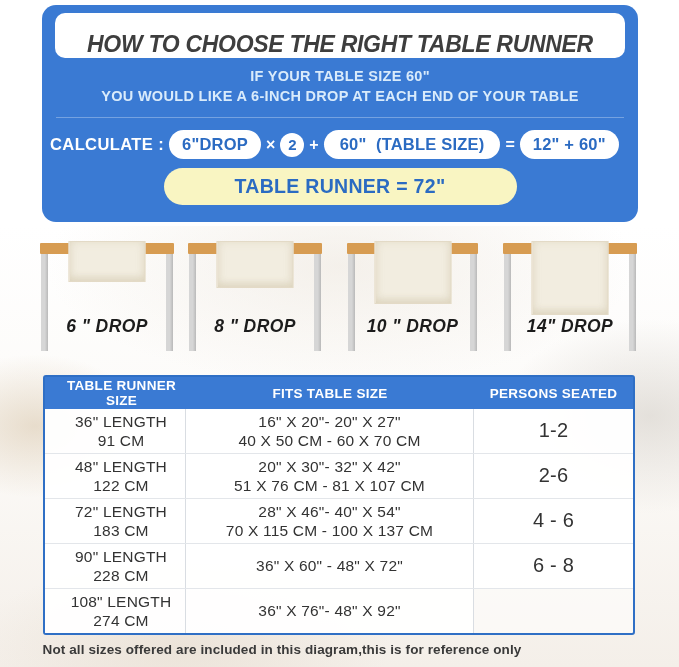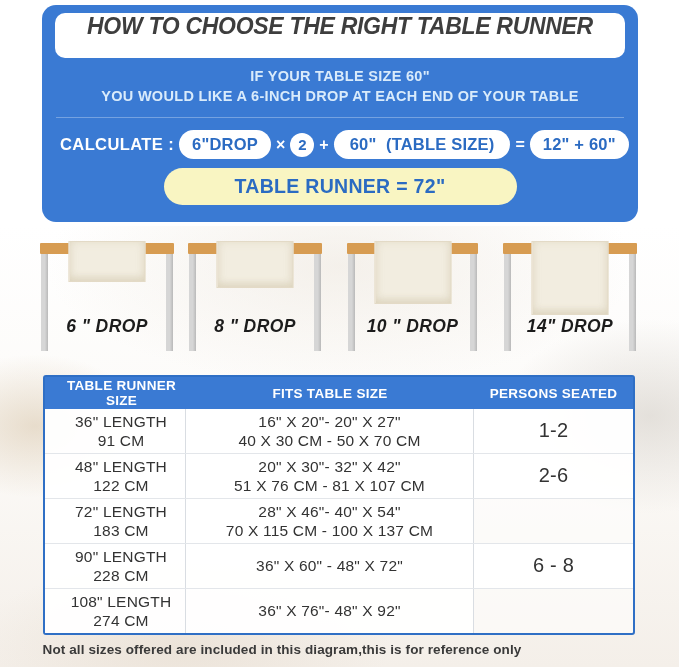--- a/index.html
+++ b/index.html
@@ -20,34 +20,34 @@
       linear-gradient(180deg, #ffffff 0%, #fbf9f6 55%, #f4efe9 100%);
   }
 
   
   .blue-panel {
     position:absolute; left:42px; top:5px; width:596px; height:217px;
     background:#3A7AD3; border-radius:14px; box-sizing:border-box;
   }
   .title-box {
     margin:8px 13px 0; height:45px; background:#ffffff; border-radius:10px;
-    display:flex; align-items:flex-start; justify-content:center;
+    display:flex; align-items:flex-end; justify-content:center;
   }
   .title-box span {
     font-size:23px; font-weight:bold; font-style:italic; color:#3E3E3E;
     letter-spacing:-0.3px; white-space:nowrap;
   }
   .sub {
     margin:0; text-align:center; color:#D9EBFB; font-weight:bold;
     font-size:14.5px; line-height:20px; letter-spacing:0.3px;
   }
   .sub.first { margin-top:8px; }
   .panel-divider { height:1px; background:rgba(255,255,255,0.30); margin:11px 14px 0; }
   .formula {
-    display:flex; align-items:center; margin-top:12px; padding:0 8px; gap:5px;margin-left:10px;
+    display:flex; align-items:center; margin-top:12px; padding:0 8px; gap:5px;
   }
   .calc-label { color:#ffffff; font-weight:bold; font-size:16.5px; letter-spacing:0.4px; white-space:nowrap; }
   .pill {
     background:#ffffff; color:#2B6BC2; font-weight:bold; border-radius:999px;
     padding:5px 13px; font-size:16.5px; white-space:nowrap; letter-spacing:0.2px;
   }
   .pill.pre { white-space:pre; padding:5px 16px; }
   .op { color:#ffffff; font-weight:bold; font-size:16px; }
   .circle {
     width:24px; height:24px; background:#ffffff; border-radius:50%;
@@ -187,21 +187,21 @@
     <div class="th c3">PERSONS SEATED</div>
   </div>
 
   <div class="trow">
     <div class="td c1">
       <div>36" LENGTH</div>
       <div>91 CM</div>
     </div>
     <div class="td c2">
       <div>16" X 20"- 20" X 27"</div>
-      <div>40 X 30 CM - 50 X 70 CM</div>
+      <div>40 X 50 CM - 60 X 70 CM</div>
     </div>
     <div class="td c3">1-2</div>
   </div>
 
   <div class="trow">
     <div class="td c1">
       <div>48" LENGTH</div>
       <div>122 CM</div>
     </div>
     <div class="td c2">
@@ -213,20 +213,21 @@
 
   <div class="trow">
     <div class="td c1">
       <div>72" LENGTH</div>
       <div>183 CM</div>
     </div>
     <div class="td c2">
       <div>28" X 46"- 40" X 54"</div>
       <div>70 X 115 CM - 100 X 137 CM</div>
     </div>
+    <div class="td c3">4 - 6</div>
   </div>
 
   <div class="trow">
     <div class="td c1">
       <div>90" LENGTH</div>
       <div>228 CM</div>
     </div>
     <div class="td c2">
       <div>36" X 60" - 48" X 72"</div>
     </div>

